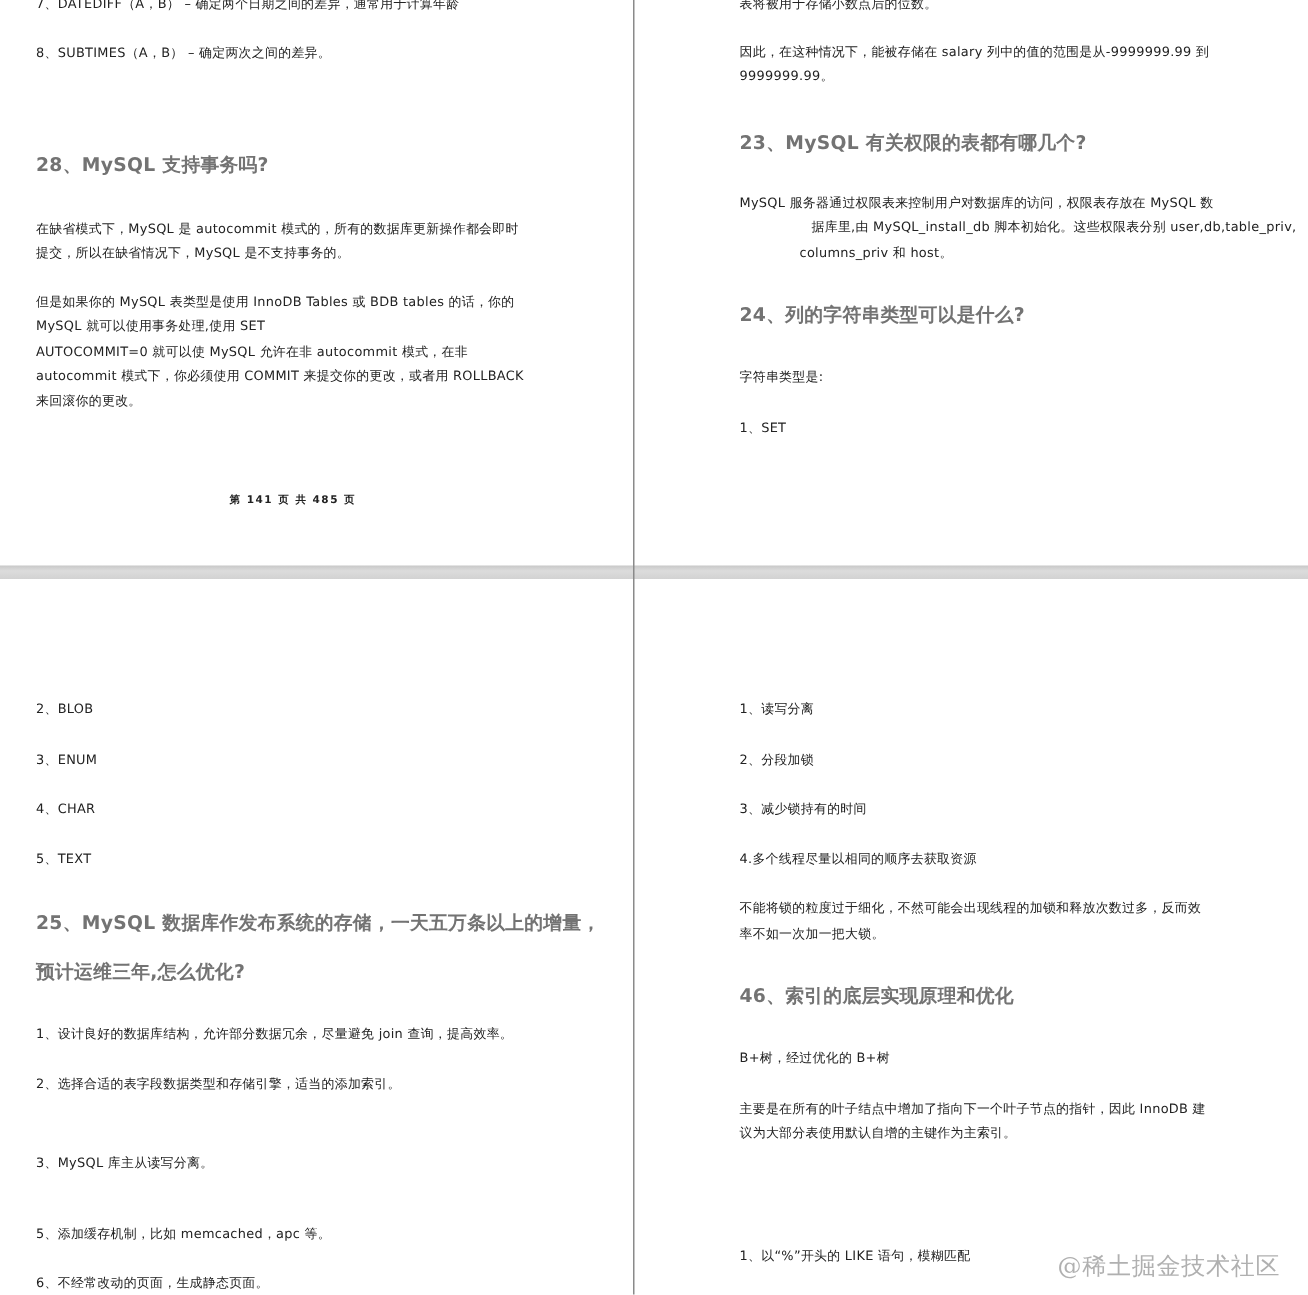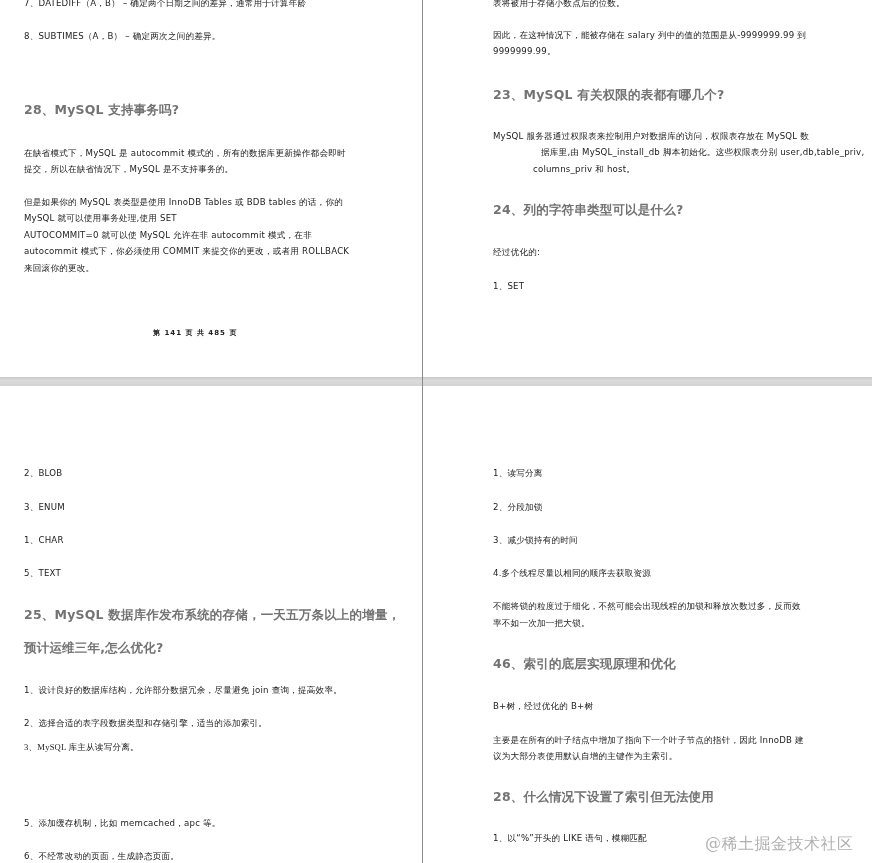--- a/index.html
+++ b/index.html
@@ -87,60 +87,59 @@
   <div class="t" style="left:70px; top:43px;">9999999.99。</div>
 
   <div class="h" style="left:70px; top:87px;">23、MySQL 有关权限的表都有哪几个?</div>
 
   <div class="t" style="left:70px; top:128px;">MySQL 服务器通过权限表来控制用户对数据库的访问，权限表存放在 MySQL 数</div>
   <div class="t" style="left:70px; top:144px;margin-left:48px;">据库里,由 MySQL_install_db 脚本初始化。这些权限表分别 user,db,table_priv,</div>
   <div class="t" style="left:70px; top:161px;margin-left:40px;">columns_priv 和 host。</div>
 
   <div class="h" style="left:70px; top:202px;">24、列的字符串类型可以是什么?</div>
 
-  <div class="t" style="left:70px; top:244px;">经过优化的:</div>
+  <div class="t" style="left:70px; top:244px;">字符串类型是:</div>
   <div class="t" style="left:70px; top:278px;">1、SET</div>
 
   <div class="footer" style="left:199px; top:328px;">第 142 页 共 485 页</div>
 </div>
 
 <div class="hgap"></div>
 
 <div class="page bl">
   <div class="t" style="left:24px; top:79px;">2、BLOB</div>
   <div class="t" style="left:24px; top:113px;">3、ENUM</div>
-  <div class="t" style="left:24px; top:146px;">1、CHAR</div>
+  <div class="t" style="left:24px; top:146px;">4、CHAR</div>
   <div class="t" style="left:24px; top:179px;">5、TEXT</div>
 
   <div class="h" style="left:24px; top:221px;">25、MySQL 数据库作发布系统的存储，一天五万条以上的增量，</div>
   <div class="h" style="left:24px; top:254px;">预计运维三年,怎么优化?</div>
 
   <div class="t" style="left:24px; top:296px;">1、设计良好的数据库结构，允许部分数据冗余，尽量避免 join 查询，提高效率。</div>
   <div class="t" style="left:24px; top:329px;">2、选择合适的表字段数据类型和存储引擎，适当的添加索引。</div>
-  <div class="t" style="left:24px; top:353px;font-family:Liberation Serif, serif;">3、MySQL 库主从读写分离。</div>
+  <div class="t" style="left:24px; top:382px;">3、MySQL 库主从读写分离。</div>
   <div class="t" style="left:24px; top:429px;">5、添加缓存机制，比如 memcached，apc 等。</div>
   <div class="t" style="left:24px; top:462px;">6、不经常改动的页面，生成静态页面。</div>
 </div>
 
 <div class="page br">
   <div class="t" style="left:70px; top:79px;">1、读写分离</div>
   <div class="t" style="left:70px; top:113px;">2、分段加锁</div>
   <div class="t" style="left:70px; top:146px;">3、减少锁持有的时间</div>
   <div class="t" style="left:70px; top:179px;">4.多个线程尽量以相同的顺序去获取资源</div>
 
   <div class="t" style="left:70px; top:212px;">不能将锁的粒度过于细化，不然可能会出现线程的加锁和释放次数过多，反而效</div>
   <div class="t" style="left:70px; top:229px;">率不如一次加一把大锁。</div>
 
   <div class="h" style="left:70px; top:270px;">46、索引的底层实现原理和优化</div>
 
   <div class="t" style="left:70px; top:312px;">B+树，经过优化的 B+树</div>
 
   <div class="t" style="left:70px; top:346px;">主要是在所有的叶子结点中增加了指向下一个叶子节点的指针，因此 InnoDB 建</div>
   <div class="t" style="left:70px; top:362px;">议为大部分表使用默认自增的主键作为主索引。</div>
 
-  <div class="h" style="left:70px; top:403px;">28、什么情况下设置了索引但无法使用</div>
 
   <div class="t" style="left:70px; top:444px;">1、以“%”开头的 LIKE 语句，模糊匹配</div>
 </div>
 
 <div class="vdivider"></div>
 
 <div class="watermark">@稀土掘金技术社区</div>
 
 </body></html>

